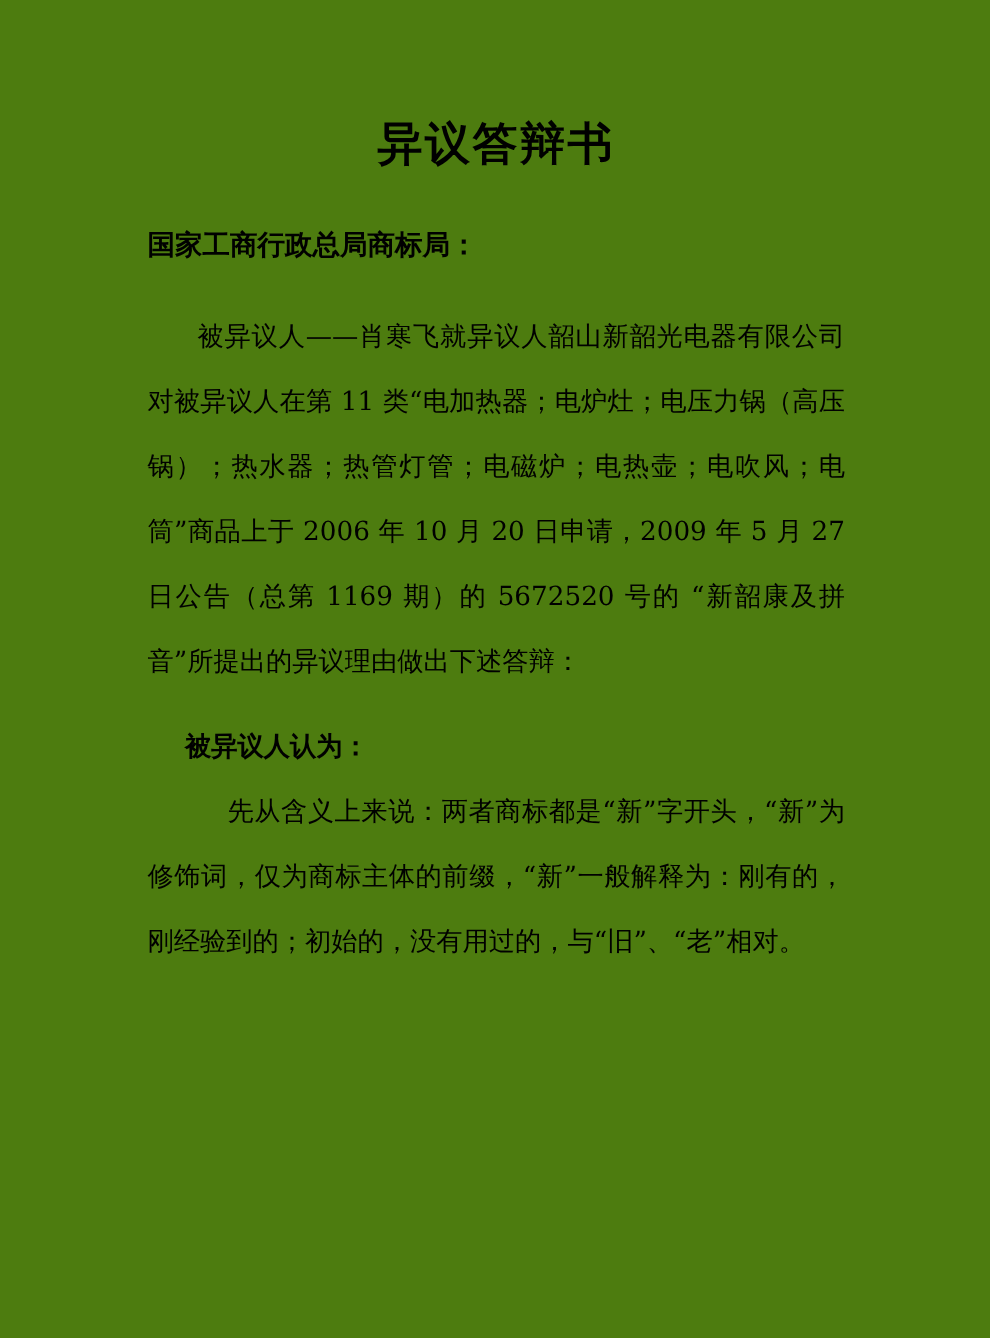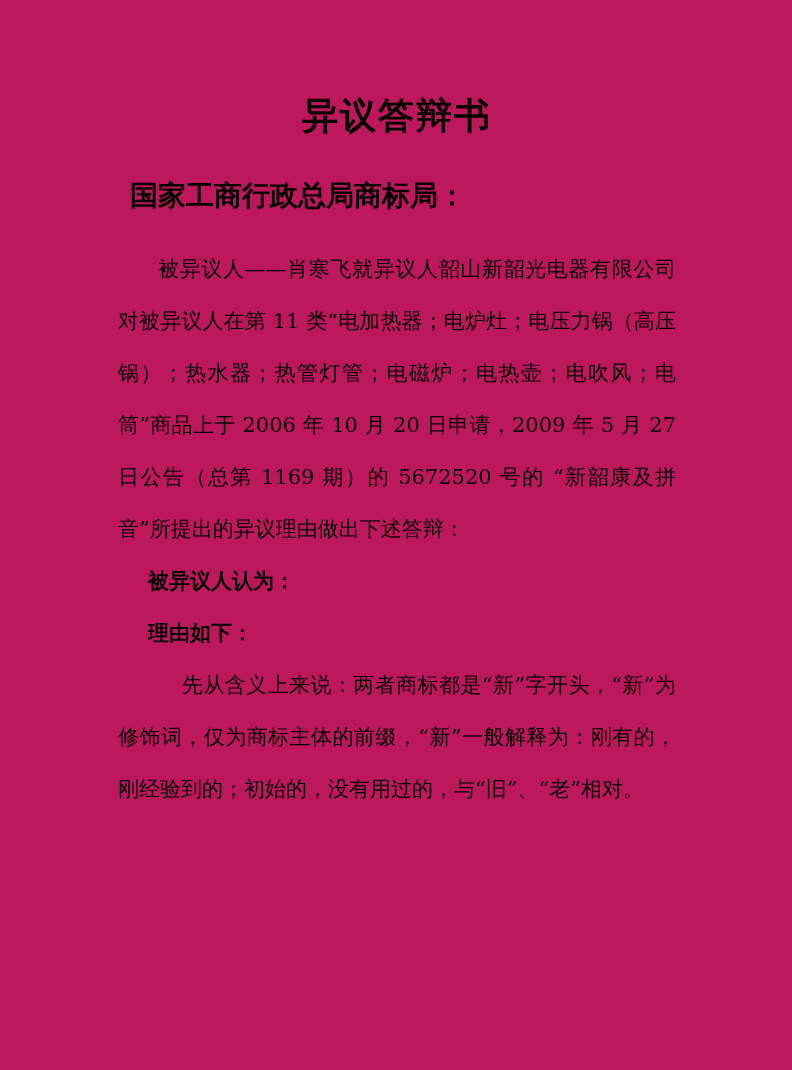--- a/index.html
+++ b/index.html
@@ -12,68 +12,67 @@
     height: 1070px;
     overflow: hidden;
     color: #000000;
     font-family: "DejaVu Serif", "Liberation Serif", serif;
   }
   .page {
     box-sizing: border-box;
     width: 792px;
     height: 1070px;
     padding: 94px 116px 20px 118px;
-    background: #be185d;
+    background: #4d7c0f;
   }
   .doc-title {
     font-size: 36px;
     font-weight: 600;
     text-align: center;
     line-height: 1.2;
     letter-spacing: 2px;
     margin: 0 0 38px 0;
   }
   .salutation {
-    font-size: 28px;
+    font-size: 22px;
     font-weight: bold;
     line-height: 42px;
-    margin: 0 0 26px 12px;
+    margin: 0 0 26px 0;
   }
   .para {
     font-size: 21px;
     line-height: 52px;
     margin: 0;
     text-align: justify;
     word-break: break-all;
   }
   .para .lead {
     font-weight: bold;
   }
   .bold {
     font-weight: bold;
   }
   .indent-2  { text-indent: 40px; }
   .indent-14 { text-indent: 28px; }
-  .indent-15 { text-indent: 30px; }
+  .indent-15 { text-indent: 30px; margin-top: 16px; }
   .indent-3  { text-indent: 64px; }
   .indent-0  { text-indent: 0; }
 </style>
 </head>
 <body>
 
 <div class="page">
 
   <h1 class="doc-title">异议答辩书</h1>
 
   <p class="salutation">国家工商行政总局商标局：</p>
 
   <p class="para indent-2">被异议人——肖寒飞就异议人韶山新韶光电器有限公司对被异议人在第 11 类“电加热器；电炉灶；电压力锅（高压锅）；热水器；热管灯管；电磁炉；电热壶；电吹风；电筒”商品上于 2006 年 10 月 20 日申请，2009 年 5 月 27 日公告（总第 1169 期）的 5672520 号的 “新韶康及拼音”所提出的异议理由做出下述答辩：</p>
 
 
   <p class="para bold indent-15">被异议人认为：</p>
 
 
-  <p class="para bold indent-15">理由如下：</p>
 
 
   <p class="para indent-3">先从含义上来说：两者商标都是“新”字开头，“新”为修饰词，仅为商标主体的前缀，“新”一般解释为：刚有的，刚经验到的；初始的，没有用过的，与“旧”、“老”相对。</p>
 
 </div>
 
 </body></html>

